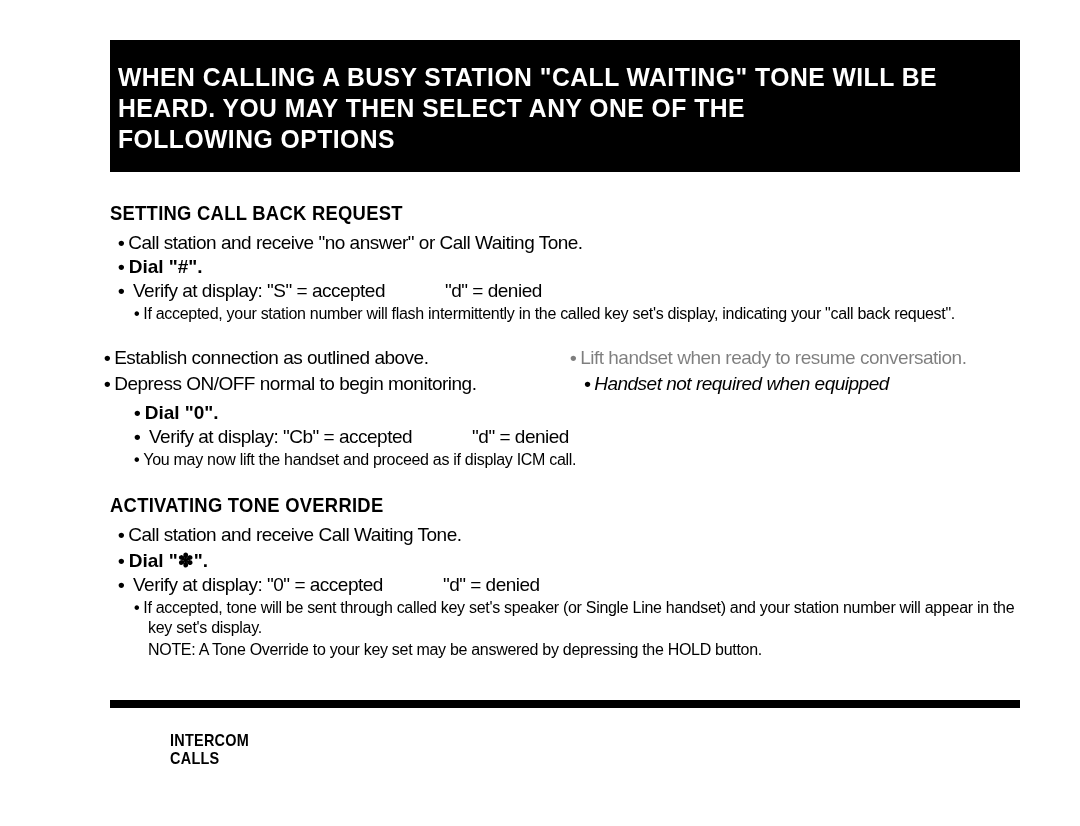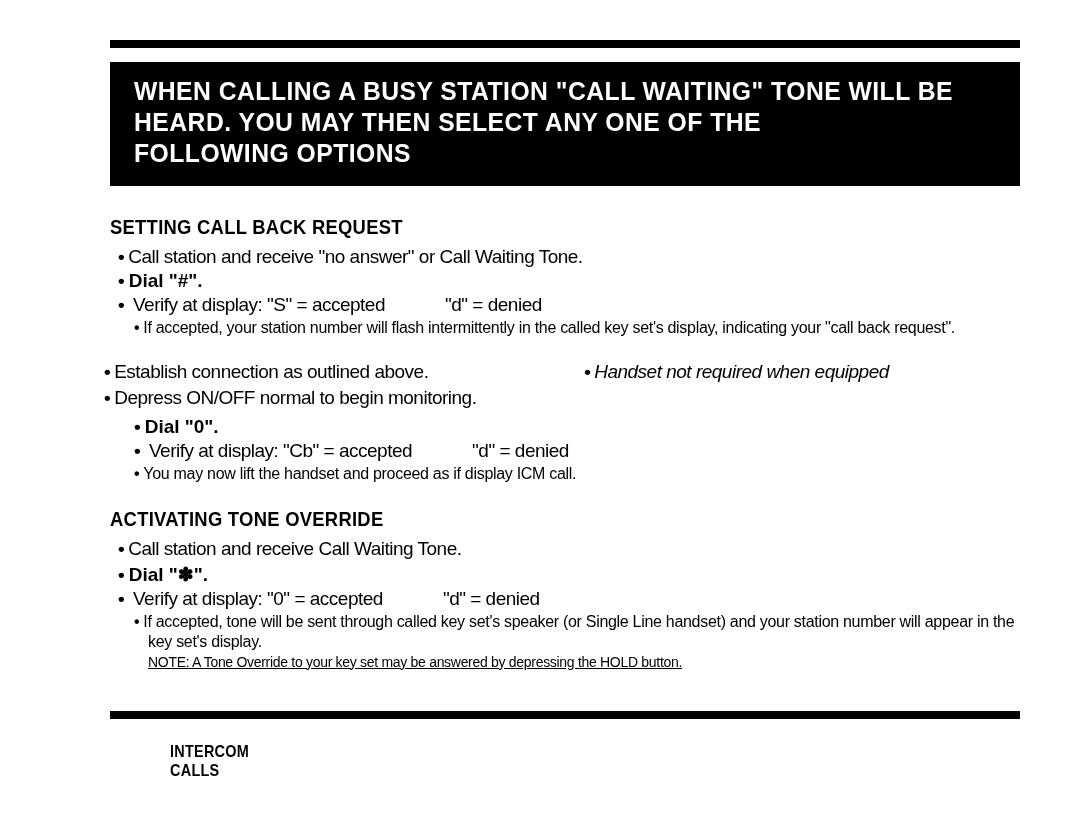--- a/index.html
+++ b/index.html
@@ -19,22 +19,21 @@
     position: relative;
   }
   .topbar {
     height: 8px;
     background: #000;
     margin-right: 10px;
   }
   .herobox {
     background: #000;
     color: #fff;
-    padding: 14px 20px 16px 24px;
-    margin-top: 14px;
+    padding: 14px 20px 16px 8px;
     margin-right: 10px;
   }
   .herobox .line {
     font-weight: 900;
     font-size: 26px;
     line-height: 1.2;
     letter-spacing: 0.5px;
     font-family: Arial, "Helvetica Neue", Helvetica, sans-serif;
     font-stretch: condensed;
     transform: scaleX(0.95);
@@ -79,26 +78,25 @@
     padding-left: 38px;
     text-indent: -14px;
     letter-spacing: -0.3px;
   }
   .note::before {
     content: "\2022";
     font-weight: 900;
     padding-right: 4px;
   }
   .note-plain {
-    font-size: 14px;
+    font-size: 16px;
     line-height: 1.25;
     margin: 0 0 2px 0;
     padding-left: 38px;
     letter-spacing: -0.3px;
-    text-decoration: underline;
   }
   .dial-line {
     font-weight: 900;
     font-size: 19px;
     padding-left: 22px;
     text-indent: -14px;
     margin: 0 0 2px 0;
   }
   .dial-line::before {
     content: "\2022";
@@ -186,20 +184,21 @@
       </div>
       <div class="note">If accepted, your station number will flash intermittently in the called key set's display, indicating your "call back request".</div>
     </div>
 
     <div class="twocol">
       <div class="left">
         <div class="frag">Establish connection as outlined above.</div>
         <div class="frag">Depress ON/OFF normal to begin monitoring.</div>
       </div>
       <div class="right">
+        <div class="frag" style="opacity:0.5;">Lift handset when ready to resume conversation.</div>
         <div class="frag ital" style="text-indent:0;padding-left:8px;">Handset not required when equipped</div>
       </div>
     </div>
 
     <div class="steps" style="margin-bottom:24px;">
       <div class="dial-line" style="padding-left:38px;">Dial "0".</div>
       <div class="verify-line" style="padding-left:38px;">
         <span>Verify at display: "Cb" = accepted</span><span class="gap"></span><span>"d" = denied</span>
       </div>
       <div class="note">You may now lift the handset and proceed as if display ICM call.</div>

